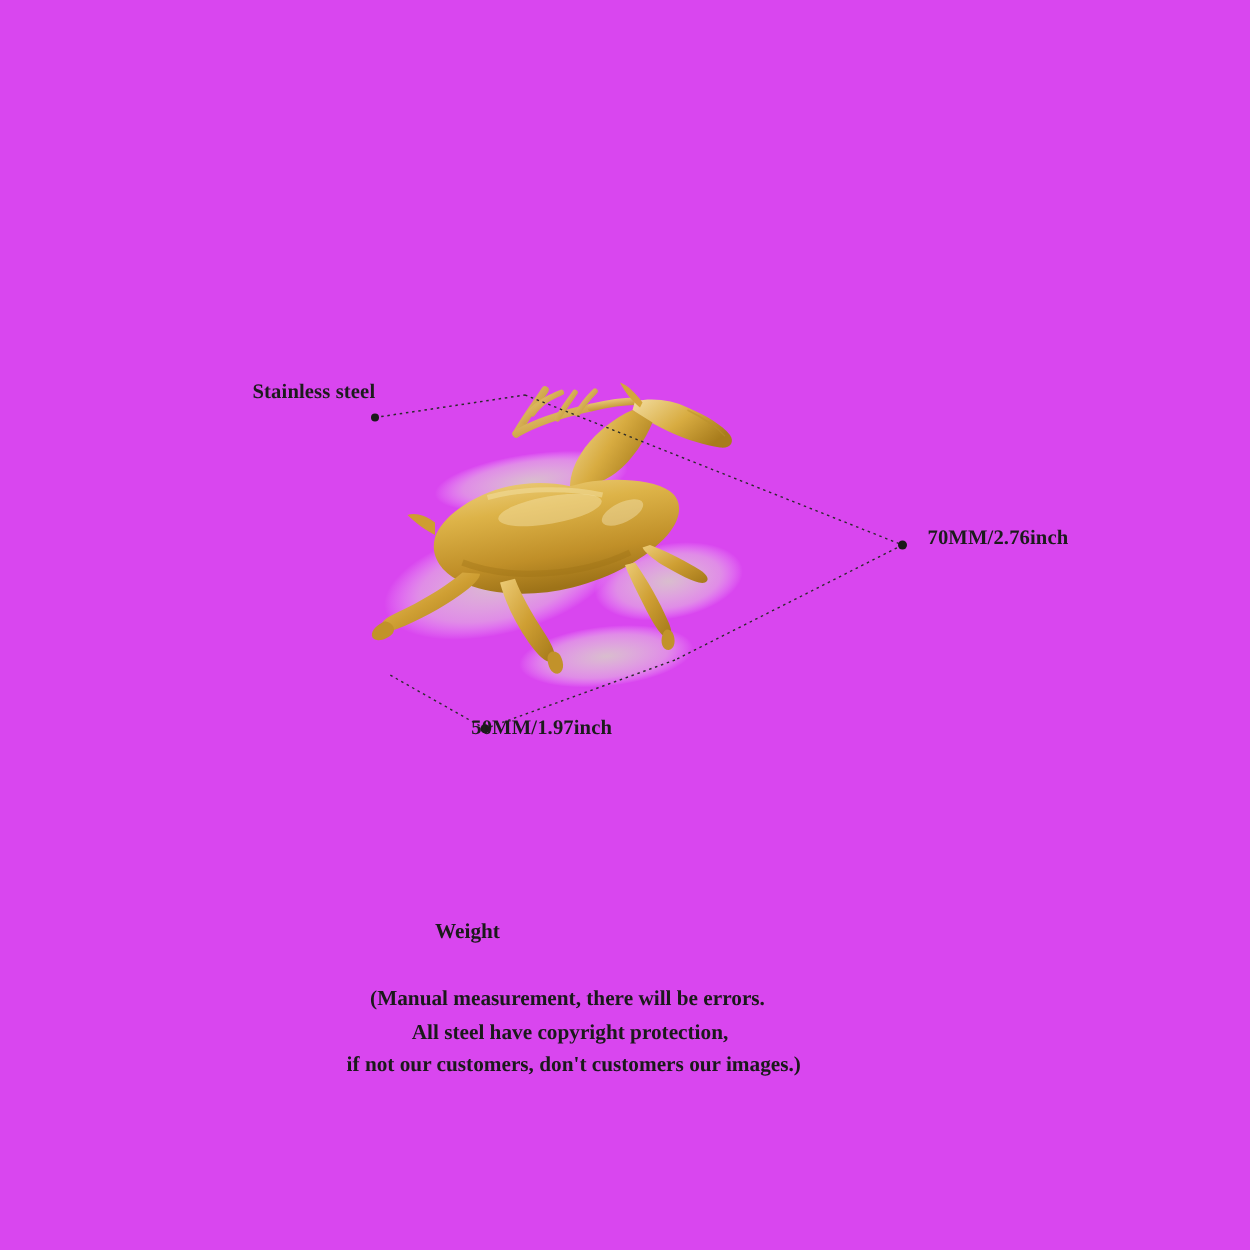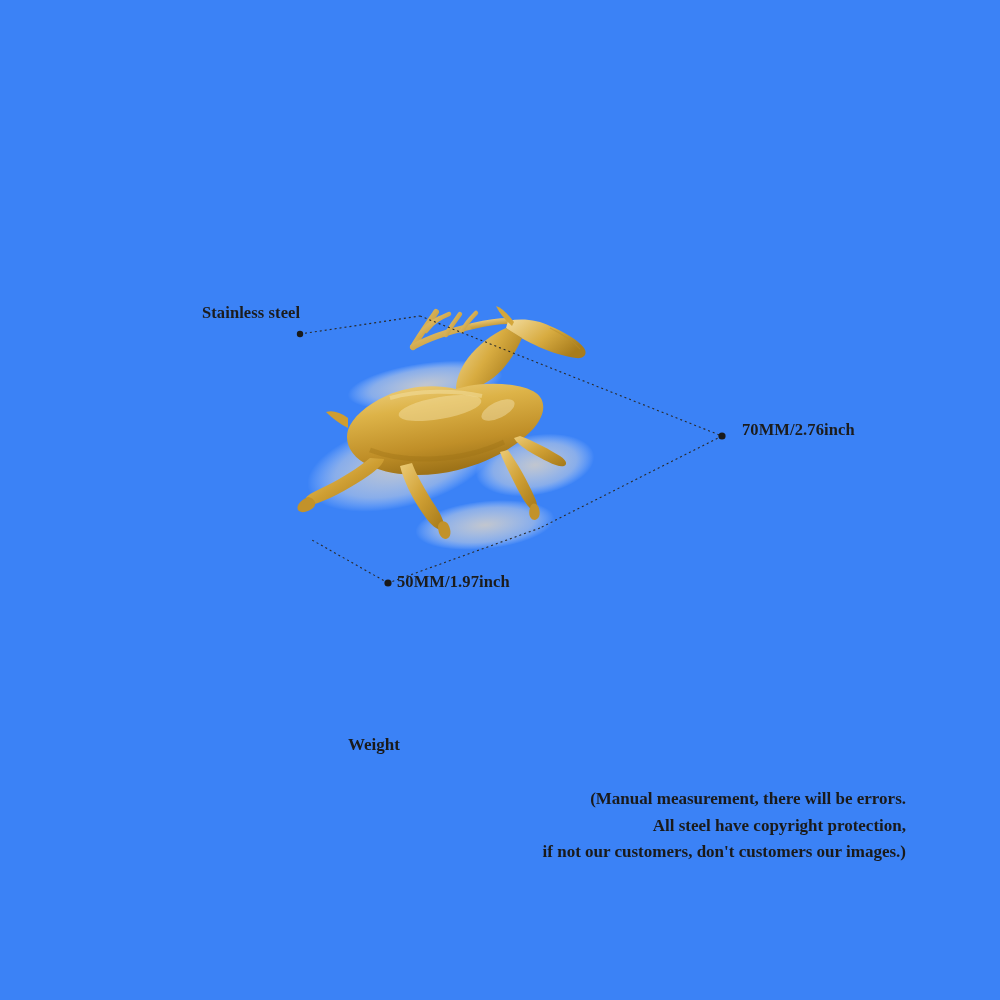--- a/index.html
+++ b/index.html
@@ -13,21 +13,21 @@
     position: relative;
     font-family: "Liberation Serif", serif;
     color: #1a1a1a;
     overflow: hidden;
   }
   #stage {
     position: absolute;
     left: 0; top: 0;
     width: 1000px;
     height: 1000px;
-    background: #3b82f6;
+    background: #d946ef;
   }
 
   
   .product-area {
     position: absolute;
     left: 250px;
     top: 290px;
     width: 420px;
     height: 300px;
   }
@@ -52,21 +52,21 @@
     position: absolute;
     font-family: "Liberation Serif", serif;
     font-weight: bold;
     font-size: 16.5px;
     color: #1c1c1c;
     white-space: nowrap;
     letter-spacing: 0.1px;
   }
   .label-material { left: 202px; top: 303px; }
   .label-height   { left: 742px; top: 420px; text-align: center; }
-  .label-width    { left: 397px; top: 572px; }
+  .label-width    { left: 377px; top: 572px; }
 
   
   .specs {
     position: absolute;
     left: 348px;
     top: 700px;
     font-size: 17px;
     font-weight: bold;
     line-height: 27px;
   }
@@ -81,21 +81,21 @@
   .spec-val {
     flex: 1 1 auto;
   }
 
   
   .notes {
     position: absolute;
     left: 0;
     top: 786px;
     width: 906px;
-    text-align: right;
+    text-align: center;
     font-size: 17px;
     font-weight: bold;
     line-height: 26.5px;
   }
   .note-line {
     display: block;
     white-space: nowrap;
   }
   .note-line.l1 { padding-left: 2px; }
   .note-line.l2 { padding-left: 6px; }

